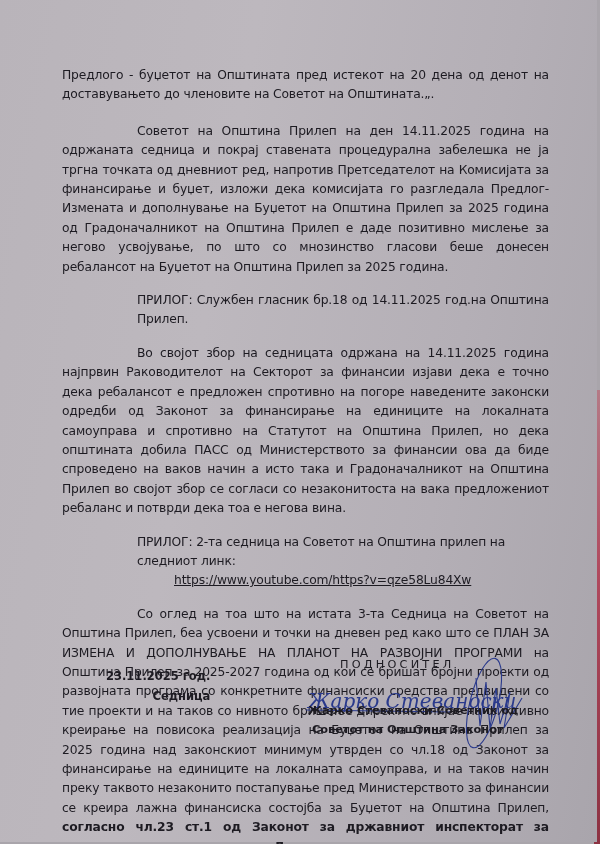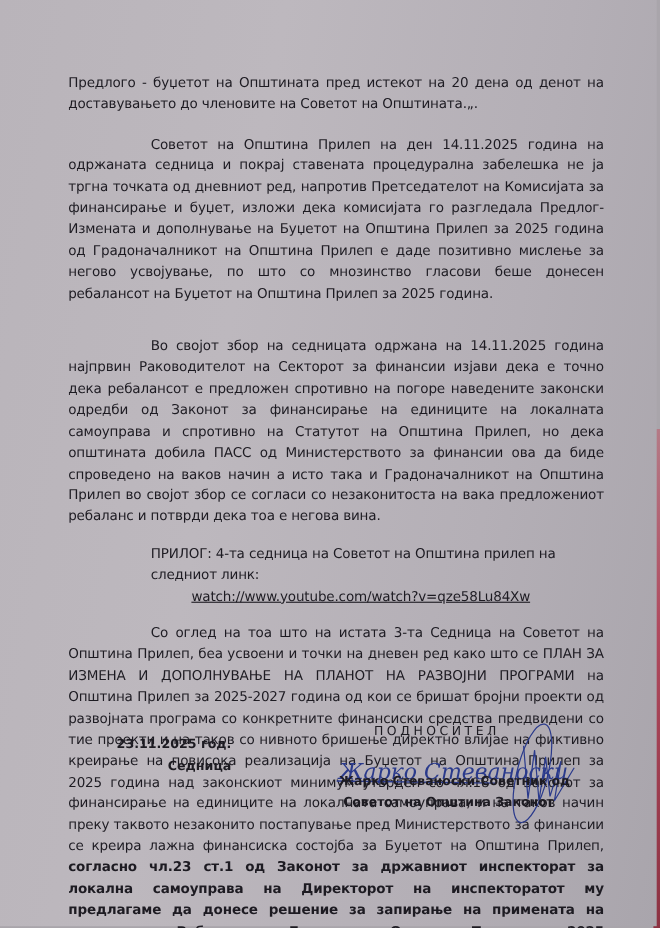--- a/index.html
+++ b/index.html
@@ -46,26 +46,27 @@
 <body>
 
 <div class="backdrop-strip"></div>
 
 <div class="paper">
   <div class="doc">
     <p class="p">Предлого - буџетот на Општината пред истекот на 20 дена од денот на доставувањето до членовите на Советот на Општината.„.</p>
     <div class="gap-m"></div>
     <p class="p indent">Советот на Општина Прилеп на ден 14.11.2025 година на одржаната седница и покрај ставената процедурална забелешка не ја тргна точката од дневниот ред, напротив Претседателот на Комисијата за финансирање и буџет, изложи дека комисијата го разгледала Предлог-Измената и дополнување на Буџетот на Општина Прилеп за 2025 година од Градоначалникот на Општина Прилеп е даде позитивно мислење за негово усвојување, по што со мнозинство гласови беше донесен ребалансот на Буџетот на Општина Прилеп за 2025 година.</p>
     <div class="gap-s"></div>
+    <p class="p attach">ПРИЛОГ: Службен гласник бр.18 од 14.11.2025 год.на Општина Прилеп.</p>
     <div class="gap-s"></div>
     <p class="p indent">Во својот збор на седницата одржана на 14.11.2025 година најпрвин Раководителот на Секторот за финансии изјави дека е точно дека ребалансот е предложен спротивно на погоре наведените законски одредби од Законот за финансирање на единиците на локалната самоуправа и спротивно на Статутот на Општина Прилеп, но дека општината добила ПАСС од Министерството за финансии ова да биде спроведено на ваков начин а исто така и Градоначалникот на Општина Прилеп во својот збор се согласи со незаконитоста на вака предложениот ребаланс и потврди дека тоа е негова вина.</p>
     <div class="gap-s"></div>
     <div class="attach">
-      <span>ПРИЛОГ: 4-та седница на Советот на Општина прилеп на следниот линк:</span>
-      <a class="link">watch://www.youtube.com/watch?v=qze58Lu84Xw</a>
+      <span>ПРИЛОГ: 2-та седница на Советот на Општина прилеп на следниот линк:</span>
+      <a class="link">https://www.youtube.com/https?v=qze58Lu84Xw</a>
     </div>
     <div class="gap-s"></div>
     <p class="p indent"><span>Со оглед на тоа што на истата 3-та Седница на Советот на Општина Прилеп, беа усвоени и точки на дневен ред како што се ПЛАН ЗА ИЗМЕНА И ДОПОЛНУВАЊЕ НА ПЛАНОТ НА РАЗВОЈНИ ПРОГРАМИ на Општина Прилеп за 2025-2027 година од кои се бришат бројни проекти од развојната програма со конкретните финансиски средства предвидени со тие проекти и на таков со нивното бришење директно влијае на фиктивно креирање на повисока реализација на Буџетот на Општина Прилеп за 2025 година над законскиот минимум утврден со чл.18 од Законот за финансирање на единиците на локалната самоуправа, и на таков начин преку таквото незаконито постапување пред Министерството за финансии се креира лажна финансиска состојба за Буџетот на Општина Прилеп, </span><span class="strong-run">согласно чл.23 ст.1 од Законот за државниот инспекторат за локална самоуправа на Директорот на инспекторатот му предлагаме да донесе решение за запирање на примената на општиот акт-Ребаланс на Буџетот на Општина Прилеп за 2025 година и истото во рок од три дена го објави на веб страната на Министерството за локална самоуправа.</span></p>
 
   </div>
 
   <div class="date-block">
     <div>23.11.2025 год.</div>
     <div class="place">Седница</div>
   </div>

